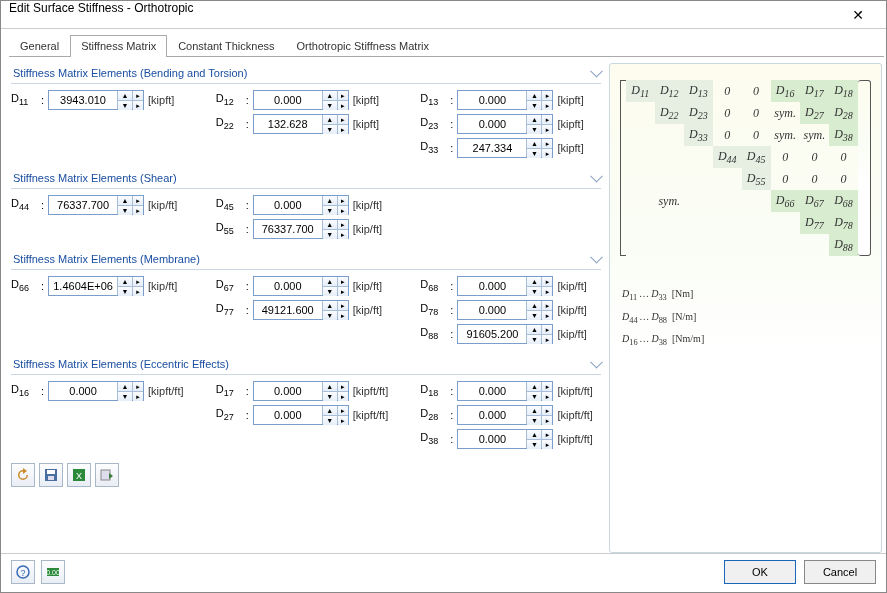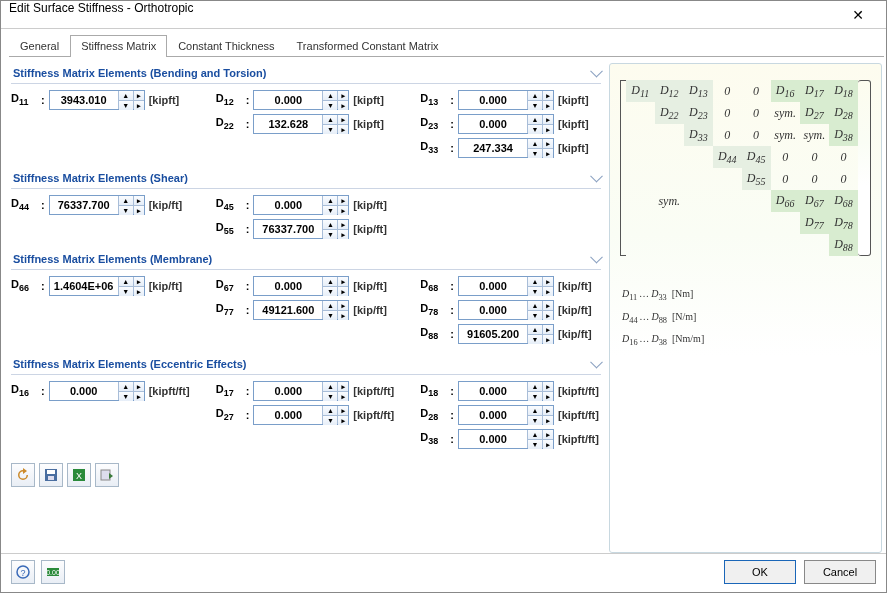--- a/index.html
+++ b/index.html
@@ -60,21 +60,20 @@
   padding: 8px 6px;
   font-family: "Cambria Math", "Times New Roman", serif;
   font-size: 13px;
   color: #333;
   display: flex;
   flex-direction: column;
   background: linear-gradient(180deg,#fdfcef 0%, #fafdf5 35%, #ffffff 60%);
 }
 .group {
   margin-bottom: 6px;
-  font-weight: bold;
 }
 .group-title {
   color: #1a4ea0;
   font-size: 11px;
   padding: 4px 0 4px 2px;
   border-bottom: 1px solid #ccd5e4;
   margin-bottom: 6px;
   position: relative;
 }
 .group-title::after {
@@ -169,21 +168,21 @@
 <div class="window">
   <div class="titlebar">
     <div class="title">Edit Surface Stiffness - Orthotropic</div>
     <div class="close">✕</div>
   </div>
   <div class="body">
     <div class="tabs">
       <div class="tab">General</div>
       <div class="tab active">Stiffness Matrix</div>
       <div class="tab">Constant Thickness</div>
-      <div class="tab">Transformed Constant Matrix</div>
+      <div class="tab">Orthotropic Stiffness Matrix</div>
     </div>
     <div class="content">
       <div class="left">
 
         <div class="group">
           <div class="group-title">
             <span>Stiffness Matrix Elements</span>
             <span class="paren">(Bending and Torsion)</span>
           </div>
           <div class="rows">

